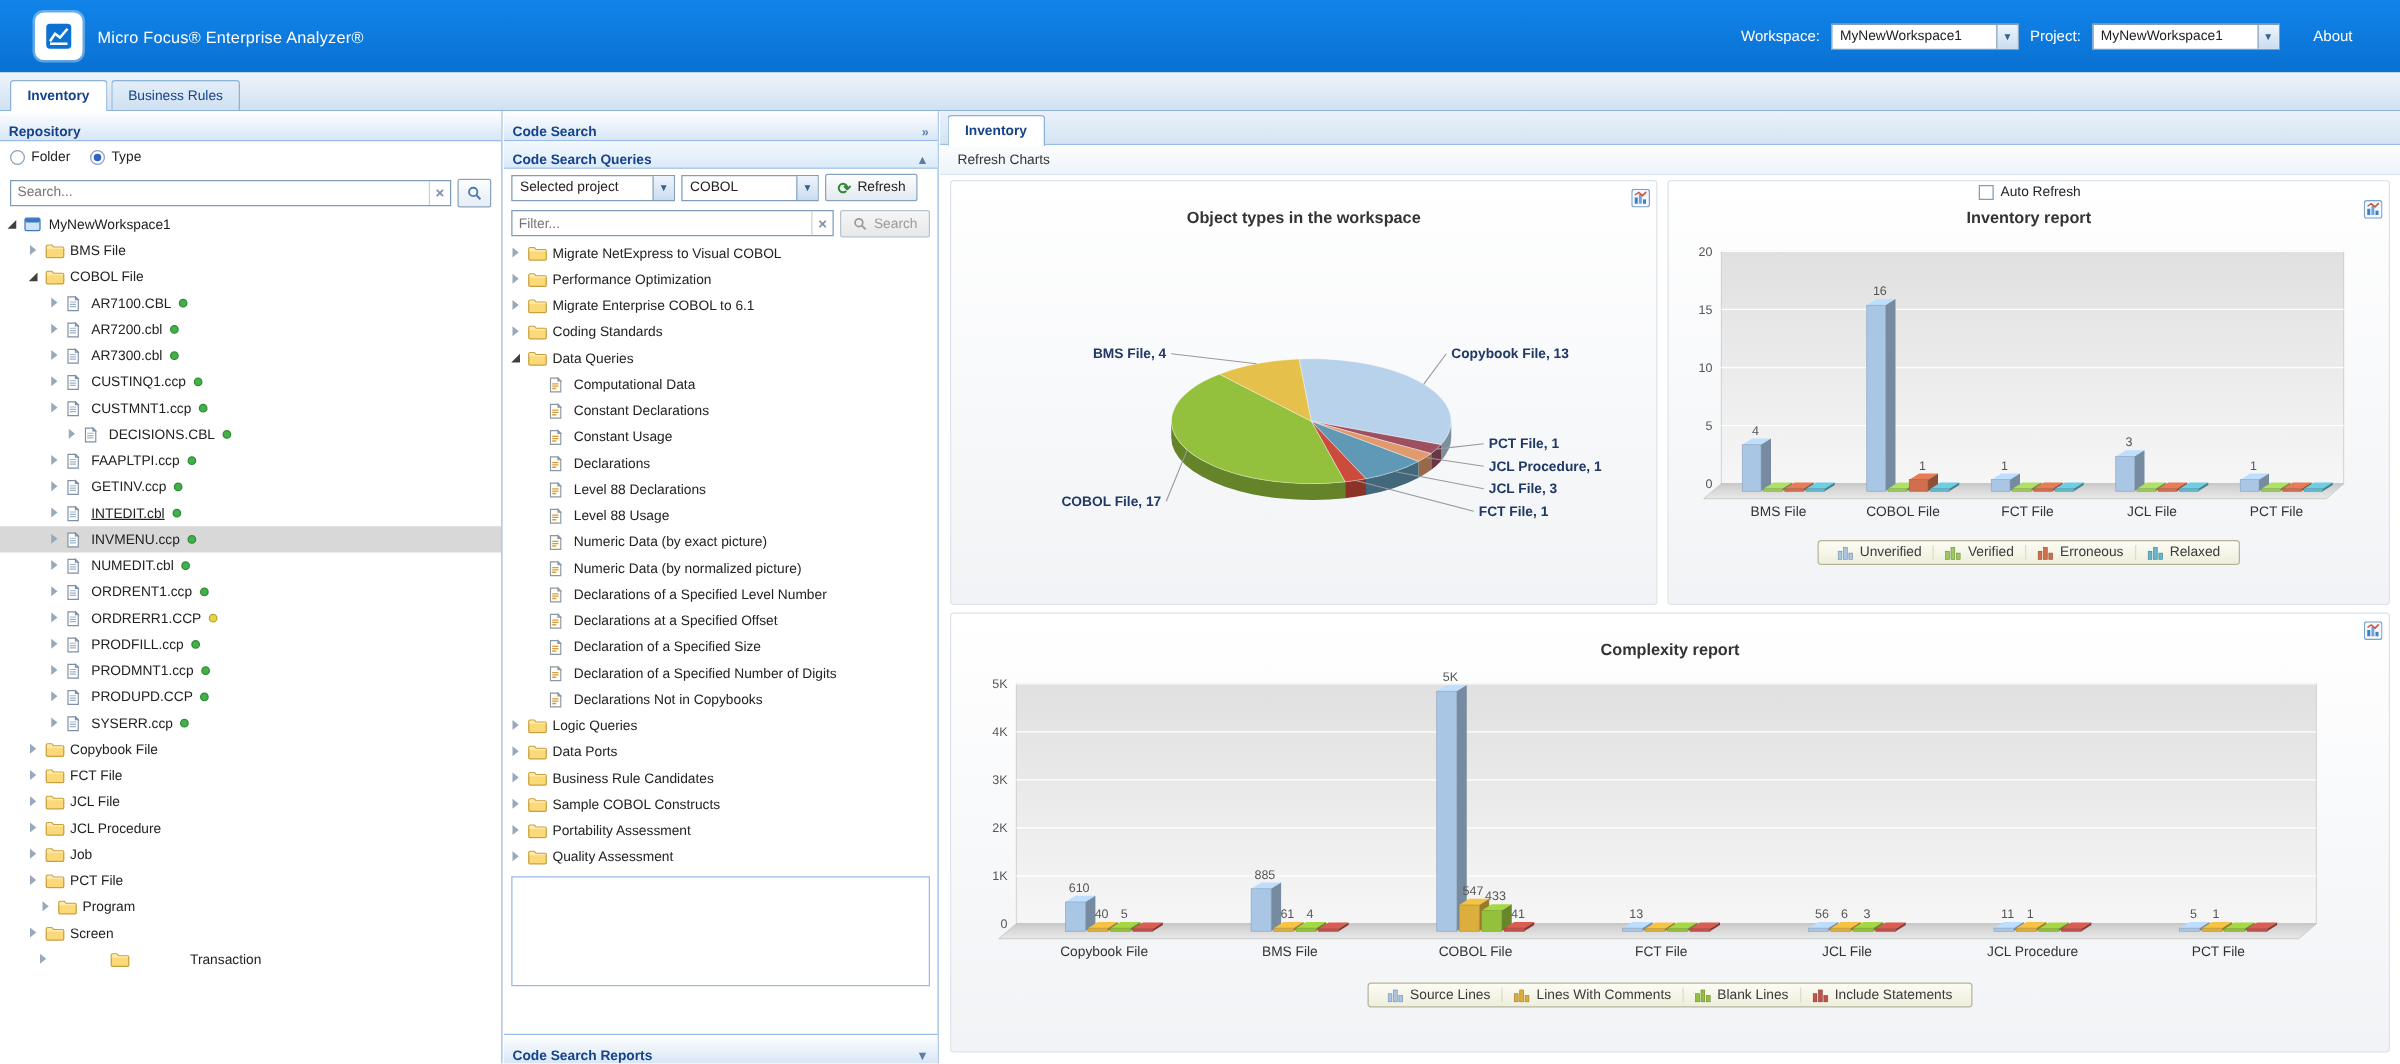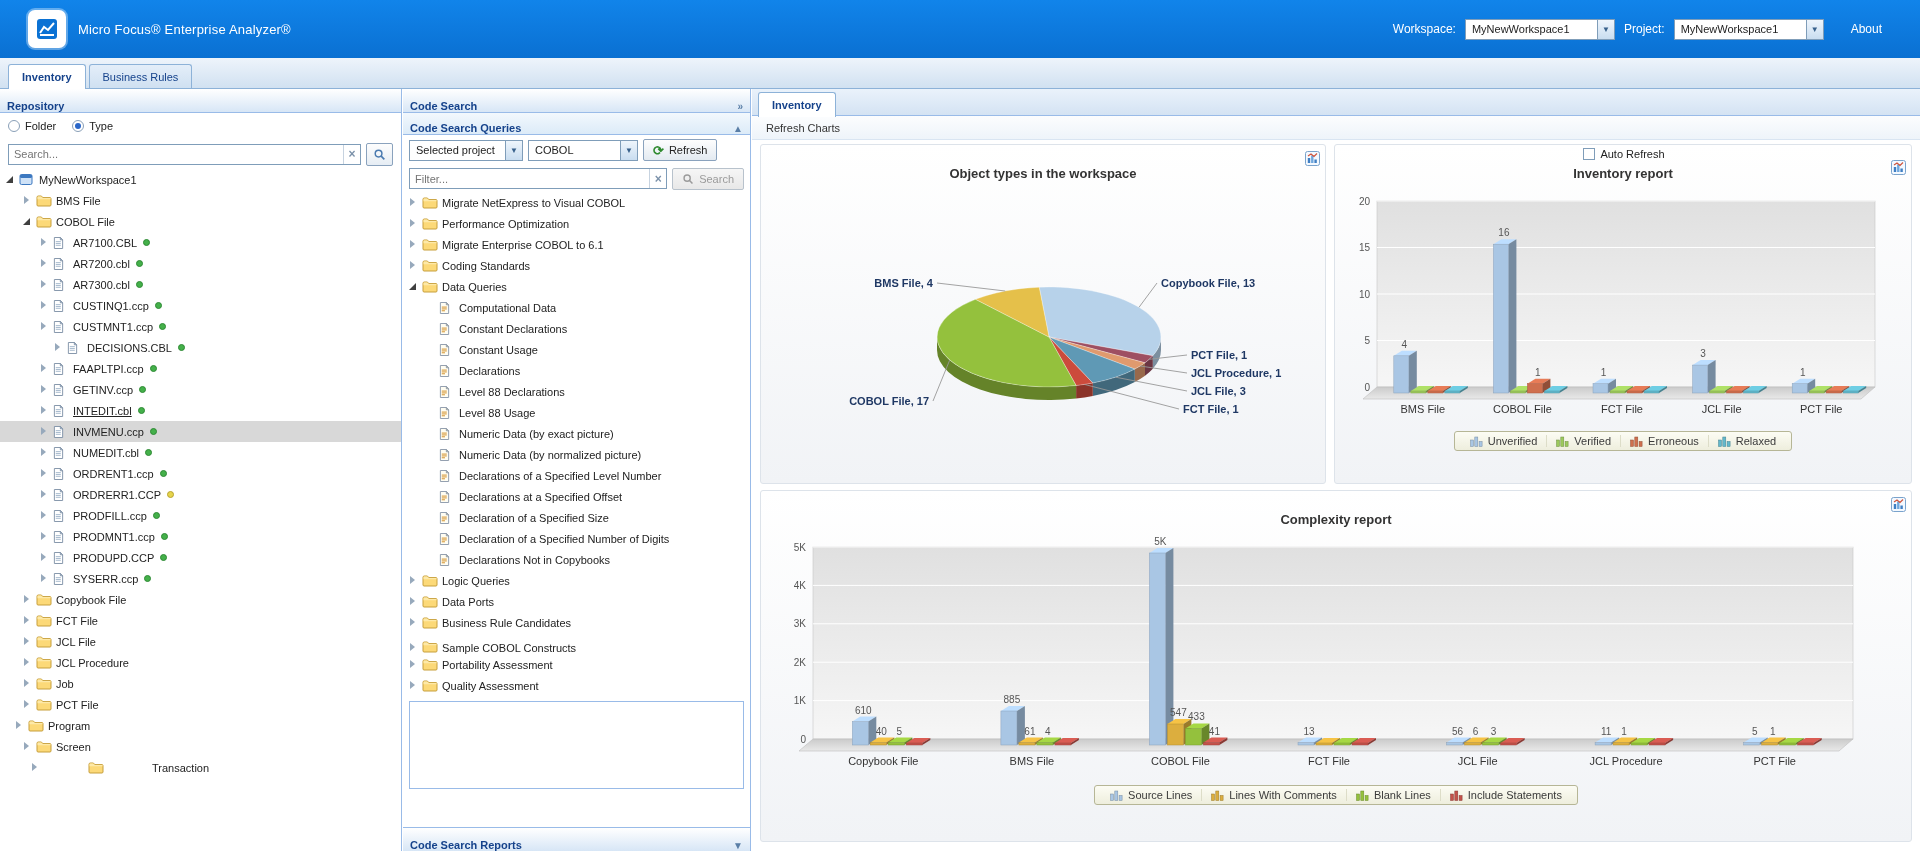--- a/index.html
+++ b/index.html
@@ -529,21 +529,21 @@
         <div class="tree-row" style="padding-left: 21px;">
           <span class="tw tw-col"></span>
           <span class="tree-ic">
             <svg width="16" height="13" viewBox="0 0 16 13">
               <path d="M1 3.2 C1 2.5 1.5 2 2.2 2 L5.4 2 L6.8 3.6 L14 3.6 C14.6 3.6 15 4 15 4.6 L15 11 C15 11.6 14.6 12 14 12 L2 12 C1.4 12 1 11.6 1 11 Z" fill="#fcd978" stroke="#c79f3d"></path>
               <path d="M1.5 5.2 L14.5 5.2 L14.5 4.4 C14.5 4.1 14.3 4 14 4 L6.6 4 L5.2 2.4 L2.2 2.4 C1.8 2.4 1.5 2.7 1.5 3.2 Z" fill="#fde9a8"></path>
             </svg>
           </span>
           <span class="tree-lb">PCT File</span>
         </div>
-        <div class="tree-row" style="padding-left: 13px;">
+        <div class="tree-row" style="padding-left: 31px;">
           <span class="tw tw-col"></span>
           <span class="tree-ic">
             <svg width="16" height="13" viewBox="0 0 16 13">
               <path d="M1 3.2 C1 2.5 1.5 2 2.2 2 L5.4 2 L6.8 3.6 L14 3.6 C14.6 3.6 15 4 15 4.6 L15 11 C15 11.6 14.6 12 14 12 L2 12 C1.4 12 1 11.6 1 11 Z" fill="#fcd978" stroke="#c79f3d"></path>
               <path d="M1.5 5.2 L14.5 5.2 L14.5 4.4 C14.5 4.1 14.3 4 14 4 L6.6 4 L5.2 2.4 L2.2 2.4 C1.8 2.4 1.5 2.7 1.5 3.2 Z" fill="#fde9a8"></path>
             </svg>
           </span>
           <span class="tree-lb">Program</span>
         </div>
         <div class="tree-row" style="padding-left: 21px;">
@@ -572,21 +572,21 @@
   <div id="cs-panel" class="panel">
     <div class="phead">
       <span>Code Search</span>
       <span class="ptool">»</span>
     </div>
     <div class="phead sub">
       <span>Code Search Queries</span>
       <span class="ptool">▲</span>
     </div>
     <div class="cs-selects">
-      <span class="sel" style="width:114px">
+      <span class="sel" style="width:131px">
         <span>Selected project</span>
         <span class="arr">▼</span>
       </span>
       <span class="sel" style="width:110px">
         <span>COBOL</span>
         <span class="arr">▼</span>
       </span>
       <button class="btn">
         <span class="ricon">⟳</span>
         <span>Refresh</span>
@@ -874,21 +874,21 @@
         <div class="tree-row" style="padding-left: 4px;">
           <span class="tw tw-col"></span>
           <span class="tree-ic">
             <svg width="16" height="13" viewBox="0 0 16 13">
               <path d="M1 3.2 C1 2.5 1.5 2 2.2 2 L5.4 2 L6.8 3.6 L14 3.6 C14.6 3.6 15 4 15 4.6 L15 11 C15 11.6 14.6 12 14 12 L2 12 C1.4 12 1 11.6 1 11 Z" fill="#fcd978" stroke="#c79f3d"></path>
               <path d="M1.5 5.2 L14.5 5.2 L14.5 4.4 C14.5 4.1 14.3 4 14 4 L6.6 4 L5.2 2.4 L2.2 2.4 C1.8 2.4 1.5 2.7 1.5 3.2 Z" fill="#fde9a8"></path>
             </svg>
           </span>
           <span class="tree-lb">Business Rule Candidates</span>
         </div>
-        <div class="tree-row" style="padding-left: 4px; align-items: flex-end;">
+        <div class="tree-row" style="padding-left: 4px;">
           <span class="tw tw-col"></span>
           <span class="tree-ic">
             <svg width="16" height="13" viewBox="0 0 16 13">
               <path d="M1 3.2 C1 2.5 1.5 2 2.2 2 L5.4 2 L6.8 3.6 L14 3.6 C14.6 3.6 15 4 15 4.6 L15 11 C15 11.6 14.6 12 14 12 L2 12 C1.4 12 1 11.6 1 11 Z" fill="#fcd978" stroke="#c79f3d"></path>
               <path d="M1.5 5.2 L14.5 5.2 L14.5 4.4 C14.5 4.1 14.3 4 14 4 L6.6 4 L5.2 2.4 L2.2 2.4 C1.8 2.4 1.5 2.7 1.5 3.2 Z" fill="#fde9a8"></path>
             </svg>
           </span>
           <span class="tree-lb">Sample COBOL Constructs</span>
         </div>
         <div class="tree-row" style="padding-left: 4px;">

